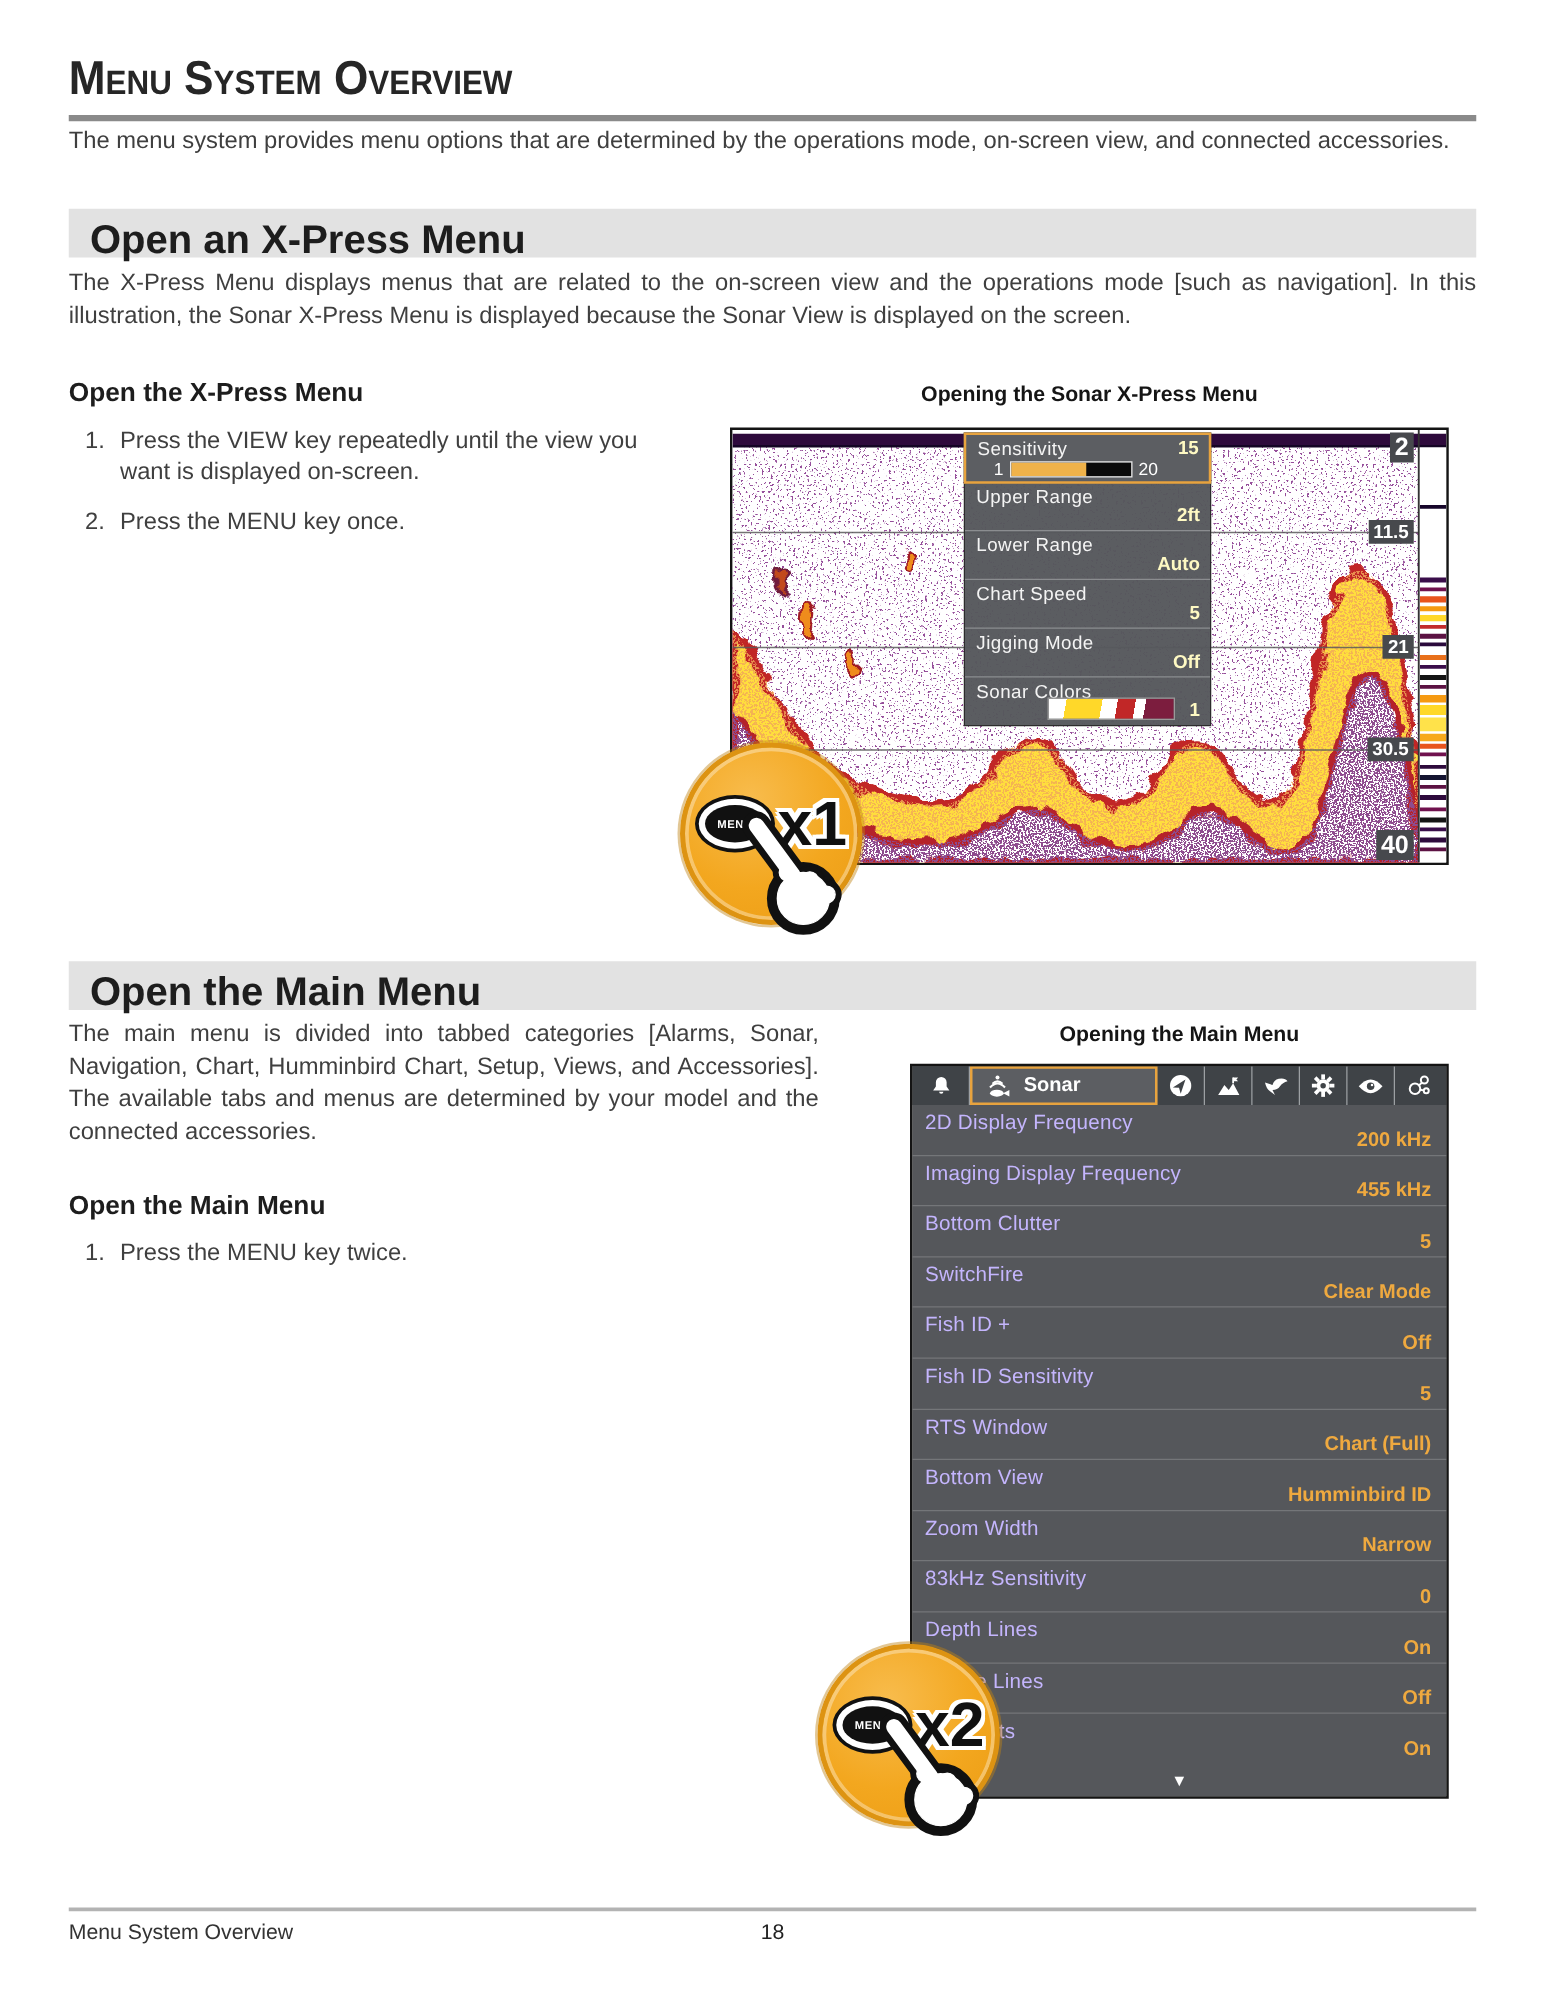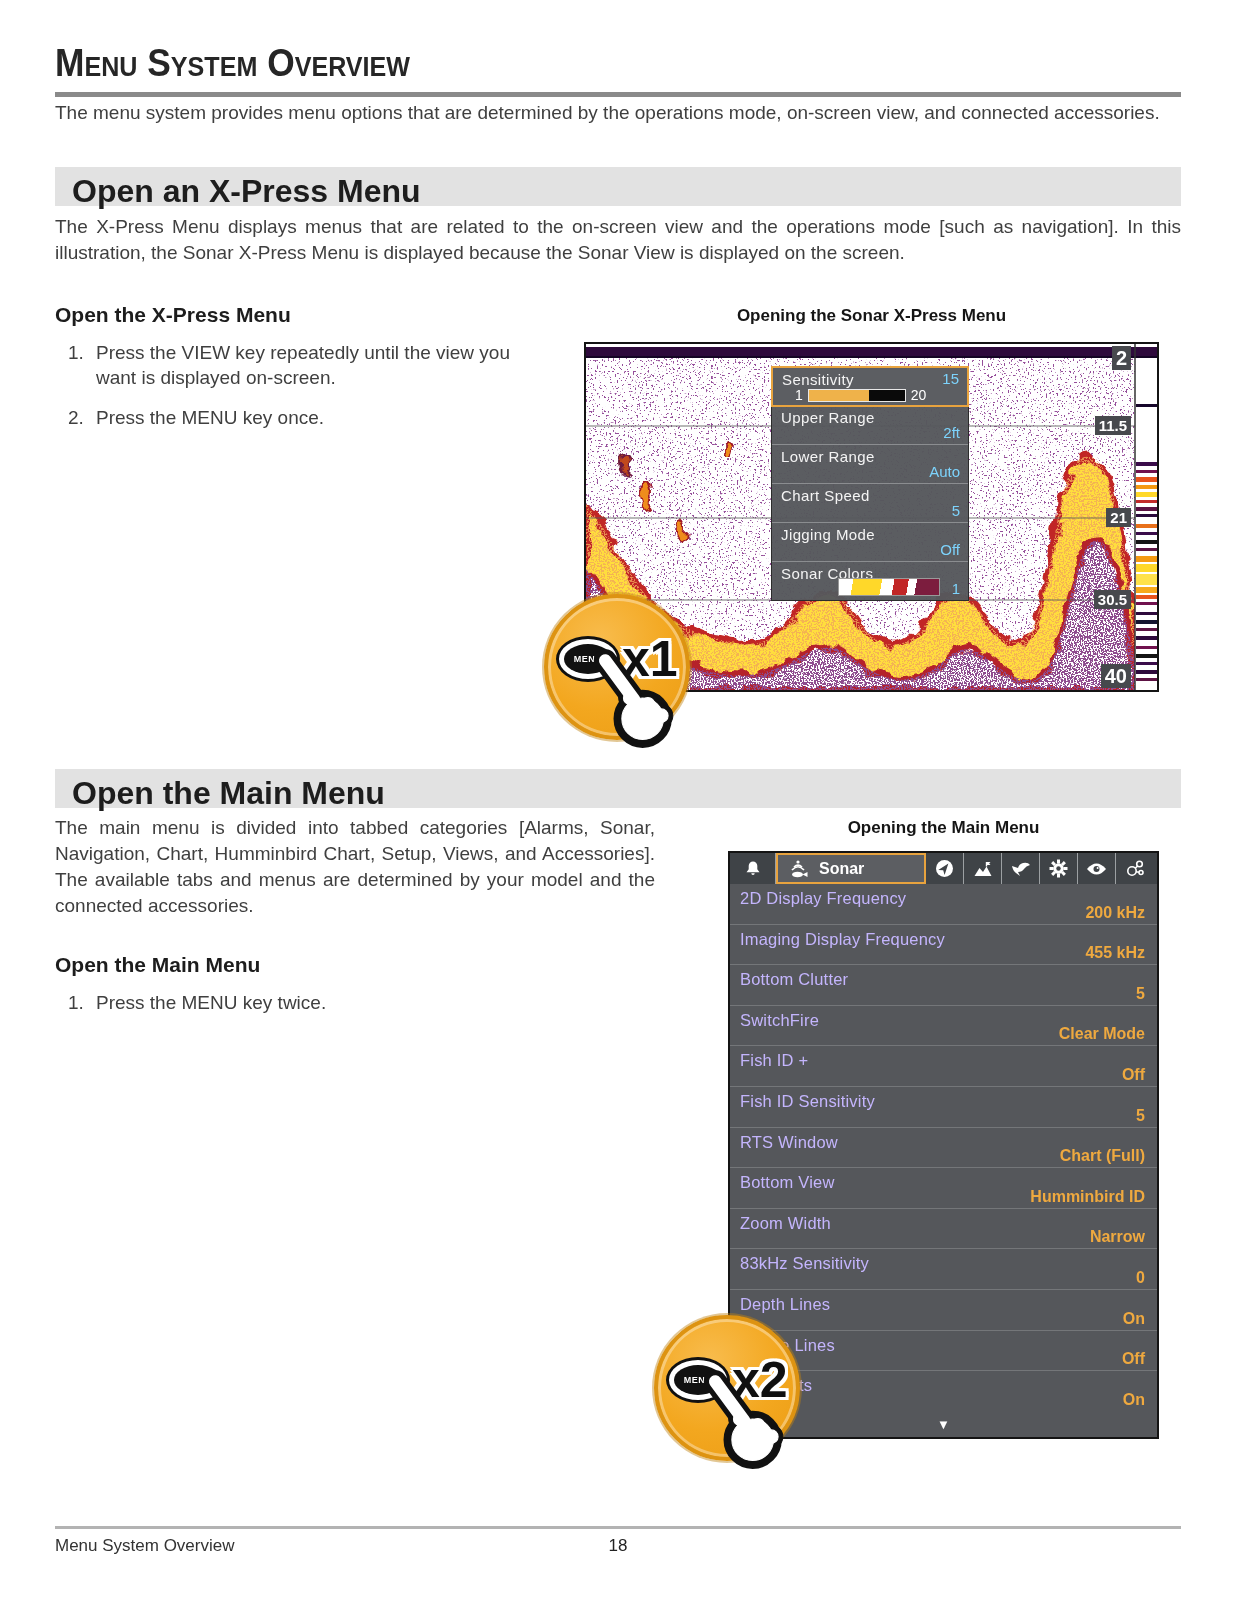--- a/index.html
+++ b/index.html
@@ -25,25 +25,25 @@
 
   
   .sonar-fig{position:absolute;left:586px;top:344px;width:571px;height:346px;background:#fff;
              outline:2px solid #141414;}
   .sonar-fig svg.scene{position:absolute;left:0;top:0;}
   .depth-label{position:absolute;right:26px;background:#47494d;color:#fff;font-weight:700;
                font-size:15px;line-height:19px;padding:0 4px;}
   .depth-label.big{font-size:20px;line-height:24px;}
   
   .xpress-menu{position:absolute;left:186px;top:3px;width:196px;background:rgba(86,88,92,.97);
-               box-shadow:0 0 0 1px #2c2c2c;margin-top:20px;}
+               box-shadow:0 0 0 1px #2c2c2c;}
   .xm-row{position:relative;height:38px;border-bottom:1px solid #8b8d90;}
   .xm-row:last-child{border-bottom:none;}
   .xm-label{position:absolute;left:9px;top:3px;font-size:15px;color:#f4f4f4;letter-spacing:.4px;}
-  .xm-val{position:absolute;right:8px;bottom:3px;font-size:15px;font-weight:400;color:#7dd3fc;}
+  .xm-val{position:absolute;right:8px;bottom:3px;font-size:15px;font-weight:700;color:#fef9c3;}
   .xm-sel{height:37px;border:2px solid #E8A33E;margin:-1px;background:#5c5e62;}
   .xm-sel .xm-val{top:2px;bottom:auto;}
   .xm-slider{position:absolute;left:22px;top:19px;display:flex;align-items:center;gap:6px;
              color:#fff;font-size:14px;}
   .xm-bar{width:96px;height:11px;background:#0a0a0a;outline:1px solid #e8e8e8;}
   .xm-fill{height:100%;width:63%;background:#EFB24A;}
   .xm-colorstrip{position:absolute;right:28px;bottom:4px;width:100px;height:16px;border:1px solid #999;
      background:linear-gradient(100deg,#fff 0 14%,#ffd829 14% 42%,#fff 42% 54%,#c12727 54% 68%,#fff 68% 76%,#7c1d3e 76% 100%);}
 
   

